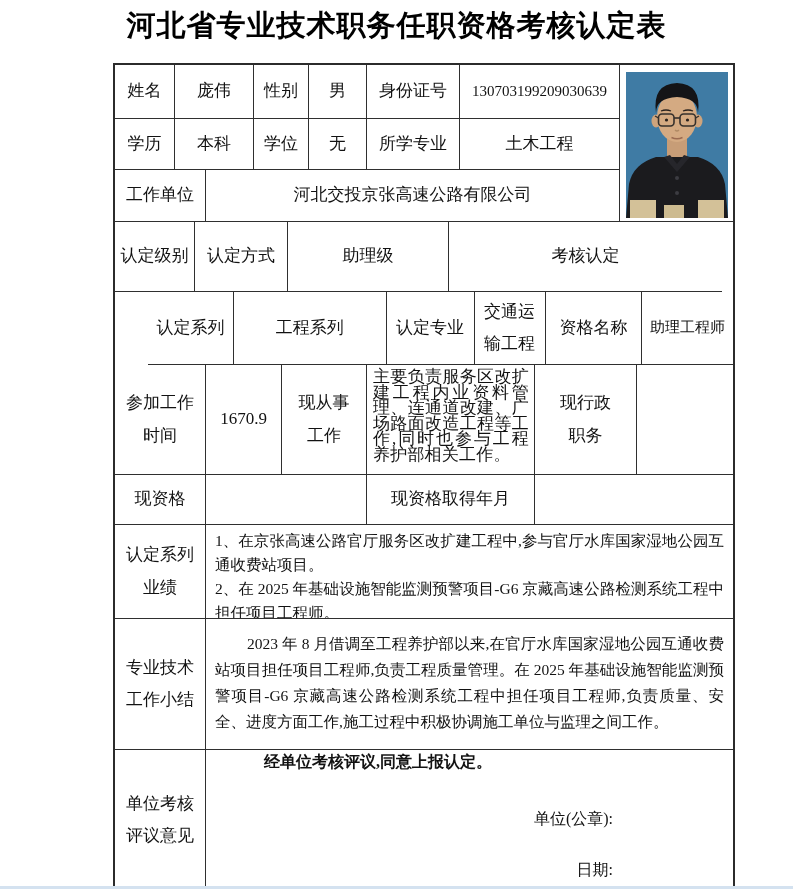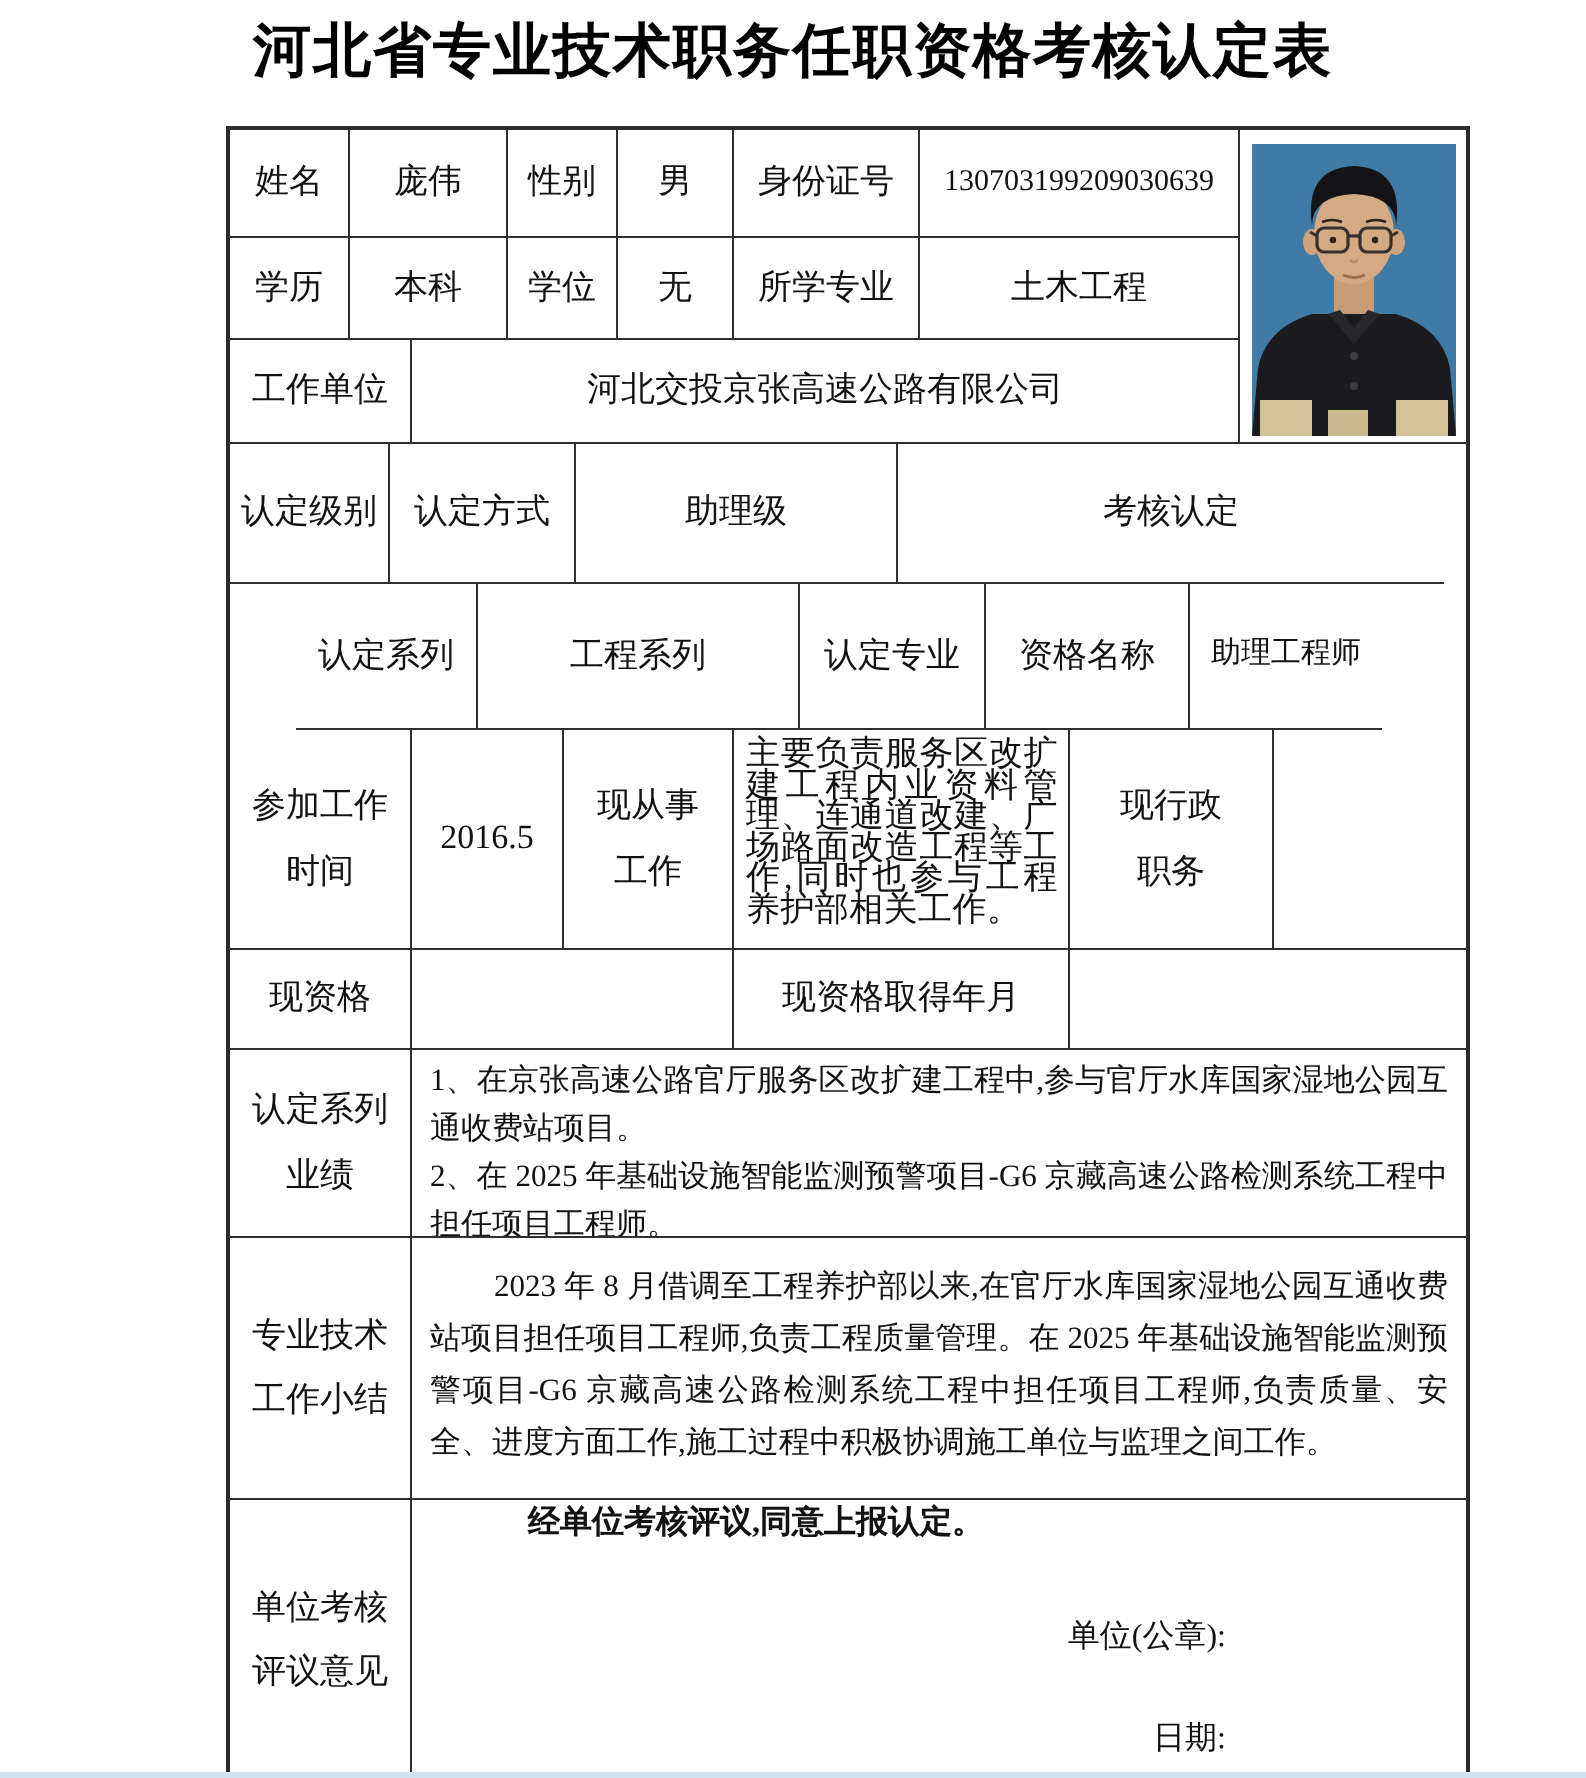--- a/index.html
+++ b/index.html
@@ -124,28 +124,30 @@
     <div class="c ml" style="width:80px;">认定级别</div>
     <div class="c" style="width:93px;">认定方式</div>
     <div class="c" style="width:161px;">助理级</div>
     <div class="c last" style="width:273px;">考核认定</div>
   </div>
 
   <div class="row" style="height:73px;padding-left:33px;">
     <div class="c" style="width:91px;">认定系列</div>
     <div class="c" style="width:161px;">工程系列</div>
     <div class="c" style="width:93px;">认定专业</div>
+    <div class="c ml" style="width:75px;">交通运
+输工程</div>
     <div class="c" style="width:102px;">资格名称</div>
     <div class="c last s15" style="width:96px;">助理工程师</div>
   </div>
 
   <div class="row" style="height:110px;">
     <div class="c ml" style="width:91px;">参加工作
 时间</div>
-    <div class="c" style="width:76px;">2016.5</div>
+    <div class="c" style="width:76px;">1670.9</div>
     <div class="c ml" style="width:85px;">现从事
 工作</div>
     <div class="c desc" style="width:168px;">主要负责服务区改扩建工程内业资料管理、连通道改建、广场路面改造工程等工作,同时也参与工程养护部相关工作。</div>
     <div class="c ml" style="width:102px;">现行政
 职务</div>
     <div class="c last" style="width:96px;"></div>
   </div>
 
   <div class="row" style="height:50px;">
     <div class="c" style="width:91px;">现资格</div>

